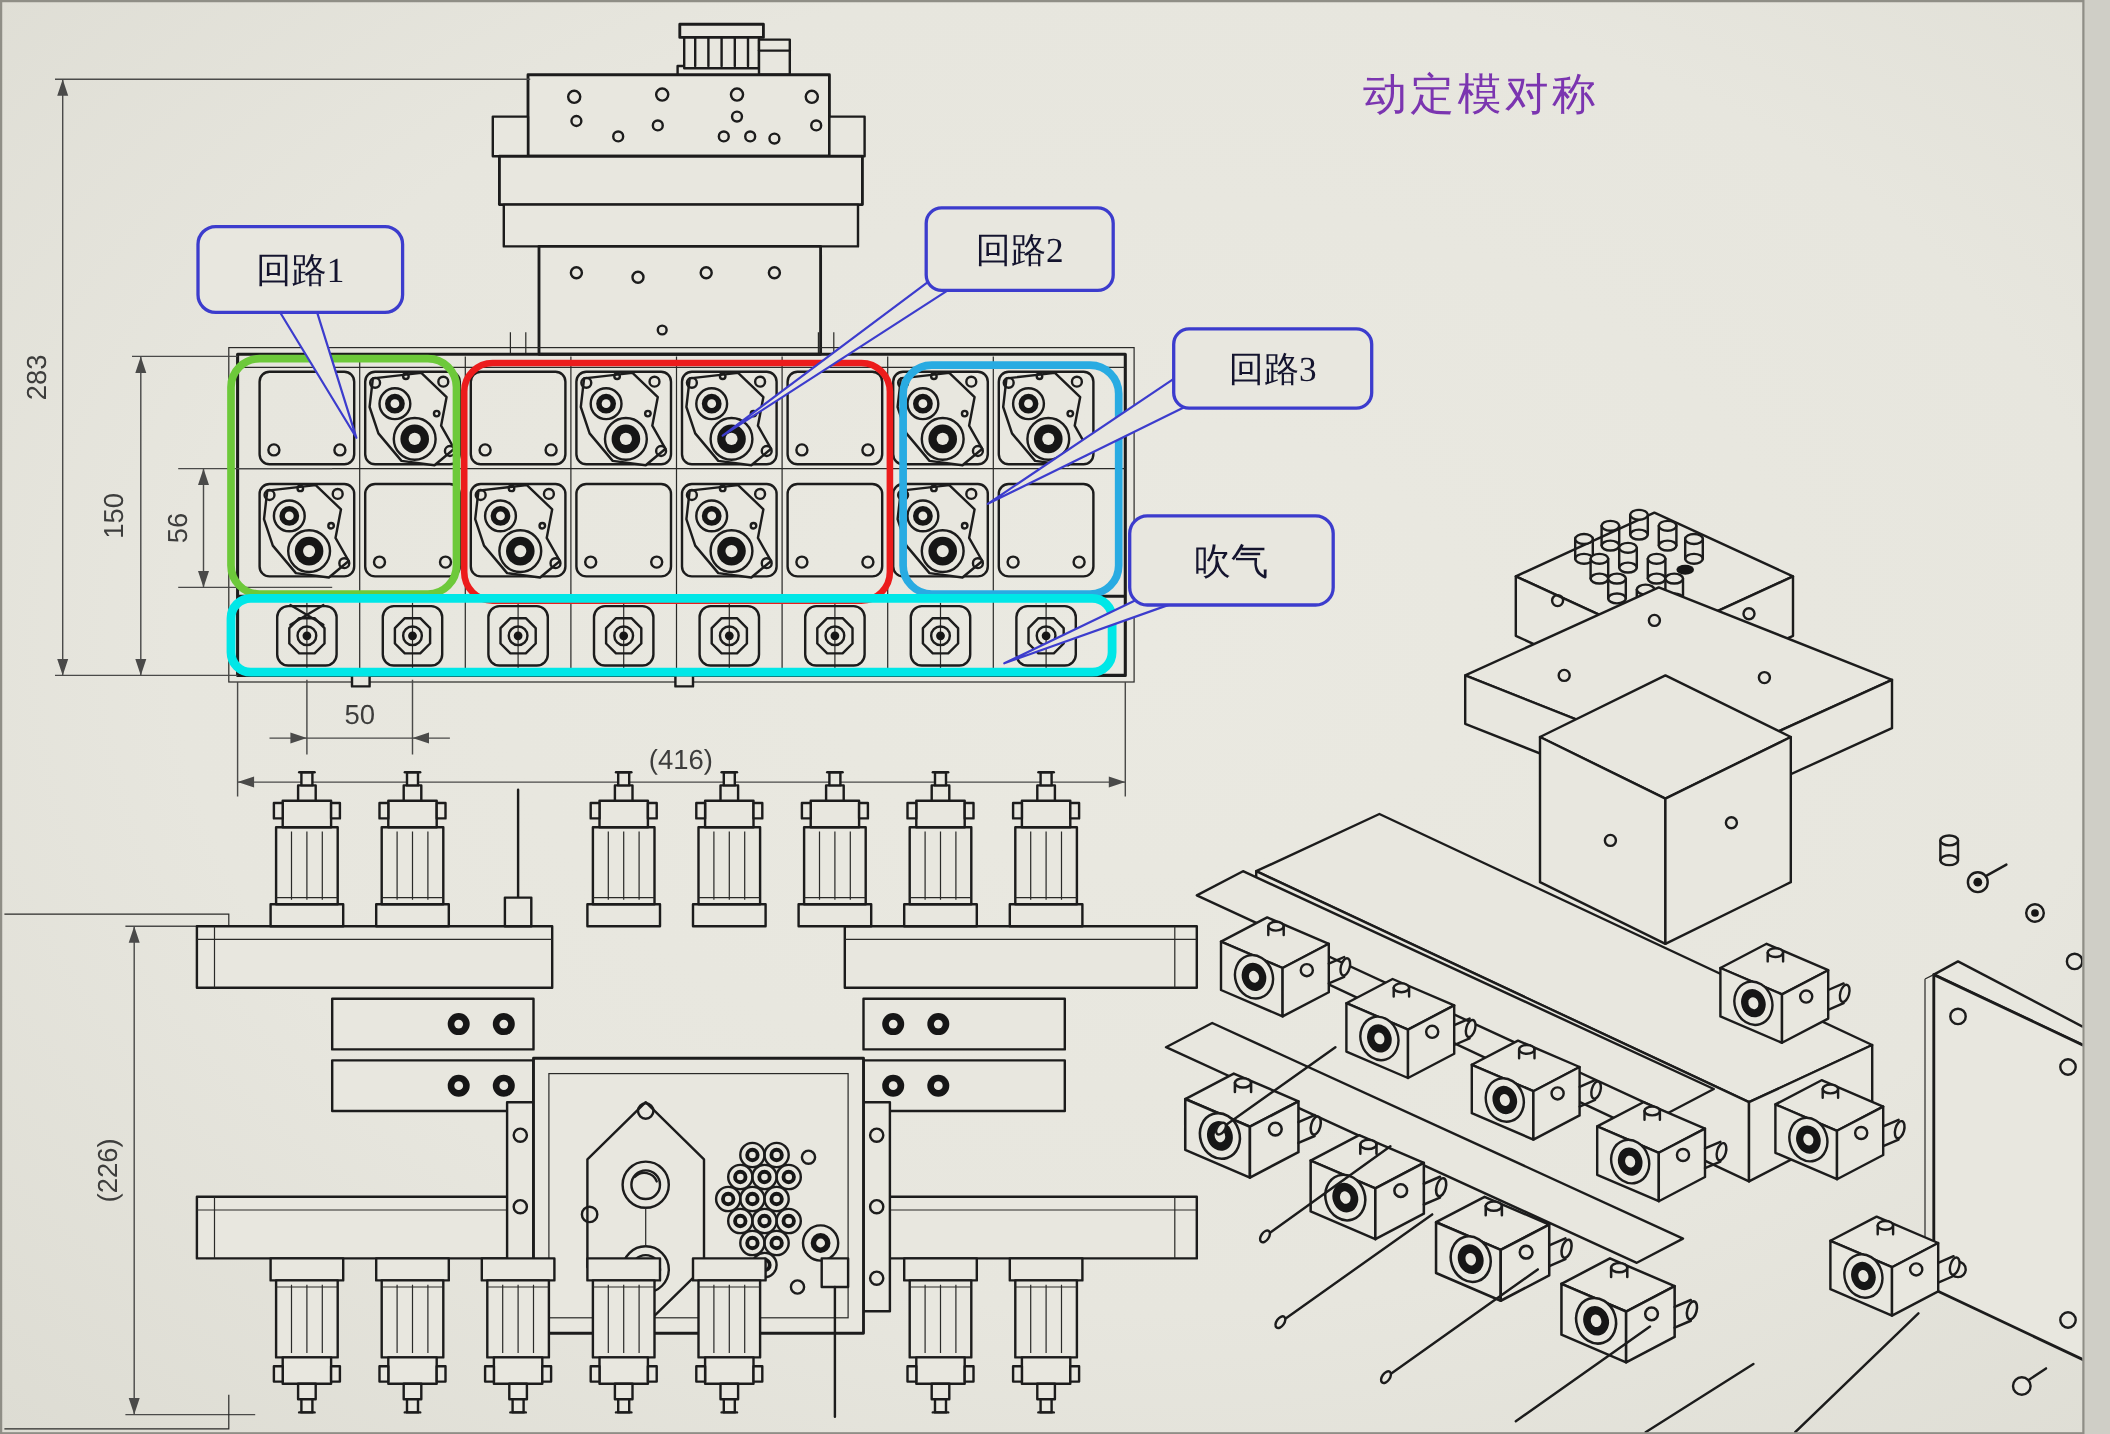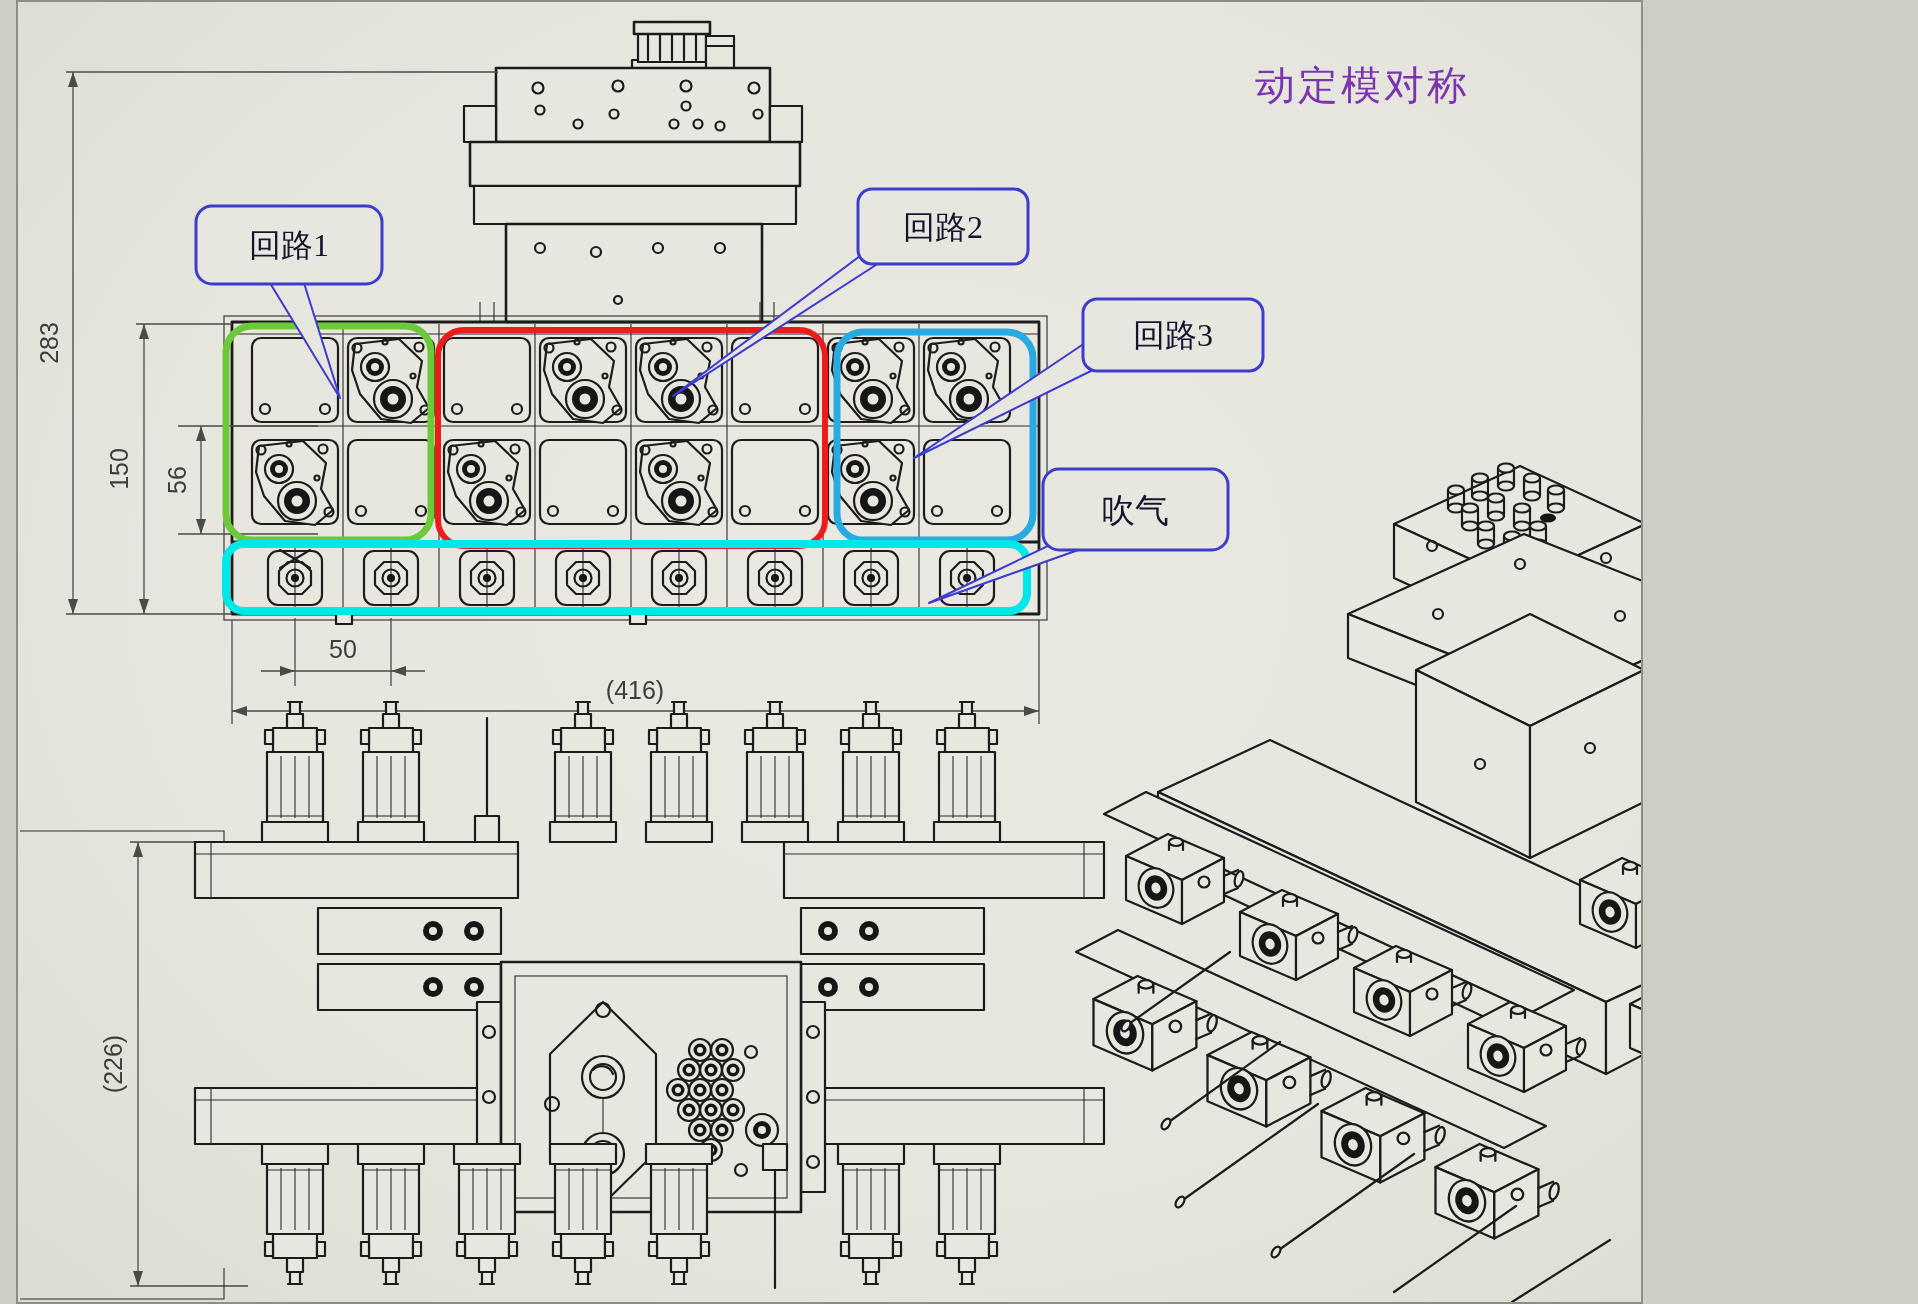--- a/index.html
+++ b/index.html
@@ -1,22 +1,21 @@
 <!DOCTYPE html>
 <html><head>
 <meta charset="utf-8">
 <style>
   html,body{margin:0;padding:0;background:#cfcec6;}
   #canvas{
-    position:relative;width:1627px;height:1304px;overflow:hidden;
+    position:relative;width:1895px;height:1304px;overflow:hidden;
     background:#e8e7df;
     background:radial-gradient(ellipse at 55% 45%, #eae9e1 0%, #e7e6de 60%, #dddcd3 100%);
     border:2px solid #8f8e86;box-sizing:border-box;
     font-family:"Liberation Sans","DejaVu Sans",sans-serif;
-    margin-left:16px;
   }
   #drawing{position:absolute;left:0;top:0;}
   
   .k  {stroke:#1c1c1c;fill:none;stroke-width:2.2;stroke-linejoin:round;stroke-linecap:round;}
   .kb {stroke:#1c1c1c;fill:none;stroke-width:2.8;stroke-linejoin:round;}
   .kt {stroke:#2a2a28;fill:none;stroke-width:1.1;}
   .kf {stroke:#1c1c1c;fill:#e8e7df;stroke-width:2.2;stroke-linejoin:round;}
   .kfb{stroke:#1c1c1c;fill:#e8e7df;stroke-width:2.6;stroke-linejoin:round;}
   .dk {fill:#161616;stroke:none;}
   .bg {fill:#e8e7df;stroke:none;}

